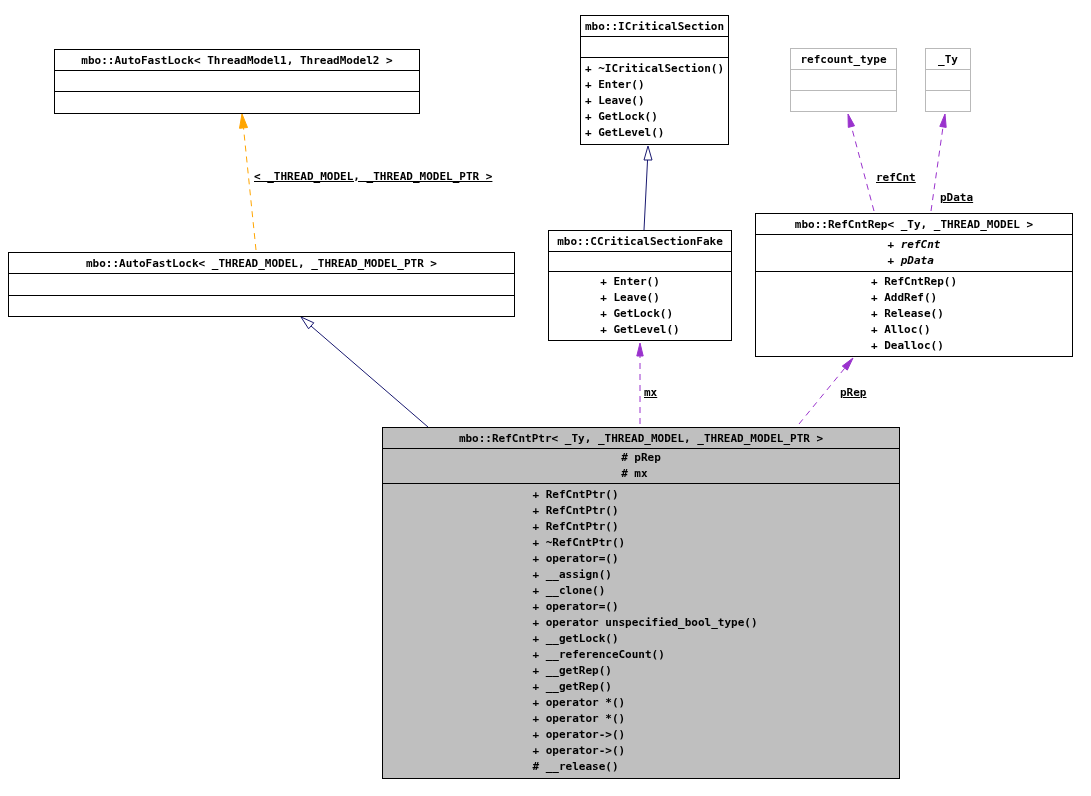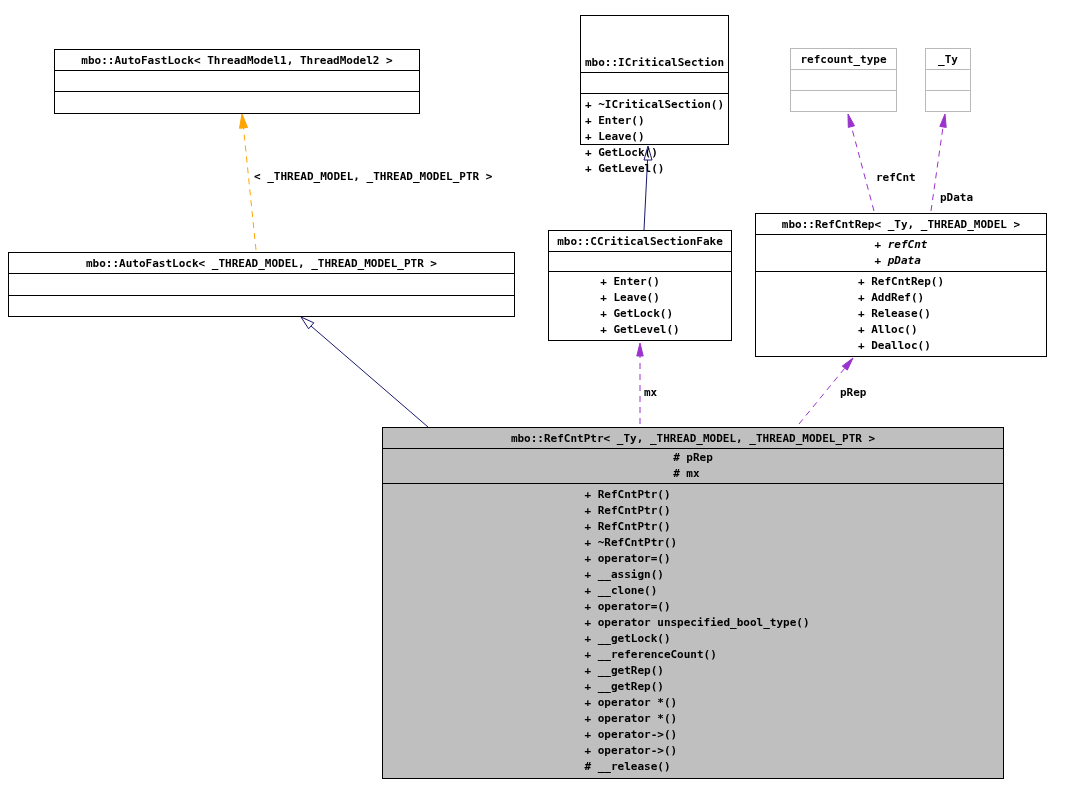--- a/index.html
+++ b/index.html
@@ -47,20 +47,21 @@
     text-align: left;
   }
   .mline {
     line-height: 16px;
     white-space: pre;
   }
   .edge-label {
     position: absolute;
     white-space: pre;
     line-height: 13px;
+    text-decoration: underline;
   }
 </style>
 </head>
 <body>
 
 <div id="canvas">
 
   <svg class="edges">
 
     <g>
@@ -99,21 +100,21 @@
     </g>
   </svg>
 
   <div class="uml-box" style="left:54px; top:49px; width:366px; height:65px;">
     <div class="comp title" style="height:21px;text-align:right;">mbo::AutoFastLock&lt; ThreadModel1, ThreadModel2 &gt;</div>
     <div class="comp" style="height:21px;"></div>
     <div class="comp last" style="height:20px;"></div>
   </div>
 
   <div class="uml-box" style="left:580px; top:15px; width:149px; height:130px;">
-    <div class="comp title" style="height:21px;margin-top:36px;">mbo::ICriticalSection</div>
+    <div class="comp title" style="height:21px;">mbo::ICriticalSection</div>
     <div class="comp" style="height:21px;"></div>
     <div class="comp last" style="height:85px; padding-top:3px;">
       <div class="blk">
           <div class="mline">+ ~ICriticalSection()</div>
           <div class="mline">+ Enter()</div>
           <div class="mline">+ Leave()</div>
           <div class="mline">+ GetLock()</div>
           <div class="mline">+ GetLevel()</div>
         </div>
     </div>
@@ -143,40 +144,40 @@
     <div class="comp last" style="height:68px; padding-top:2px;">
       <div class="blk">
           <div class="mline">+ Enter()</div>
           <div class="mline">+ Leave()</div>
           <div class="mline">+ GetLock()</div>
           <div class="mline">+ GetLevel()</div>
         </div>
     </div>
   </div>
 
-  <div class="uml-box" style="left:755px; top:213px; width:292px; height:144px;">
+  <div class="uml-box" style="left:755px; top:213px; width:318px; height:144px;">
     <div class="comp title" style="height:21px;">mbo::RefCntRep&lt; _Ty, _THREAD_MODEL &gt;</div>
     <div class="comp" style="height:37px; padding-top:2px;font-style:italic;">
       <div class="blk">
           <div class="mline">+ refCnt</div>
           <div class="mline">+ pData</div>
         </div>
     </div>
     <div class="comp last" style="height:84px; padding-top:2px;">
       <div class="blk">
           <div class="mline">+ RefCntRep()</div>
           <div class="mline">+ AddRef()</div>
           <div class="mline">+ Release()</div>
           <div class="mline">+ Alloc()</div>
           <div class="mline">+ Dealloc()</div>
         </div>
     </div>
   </div>
 
-  <div class="uml-box focus" style="left:382px; top:427px; width:622px; height:352px;">
+  <div class="uml-box focus" style="left:382px; top:427px; width:518px; height:352px;">
     <div class="comp title" style="height:21px;">mbo::RefCntPtr&lt; _Ty, _THREAD_MODEL, _THREAD_MODEL_PTR &gt;</div>
     <div class="comp" style="height:35px; padding-top:1px;">
       <div class="blk">
           <div class="mline"># pRep</div>
           <div class="mline"># mx</div>
         </div>
     </div>
     <div class="comp last" style="height:294px; padding-top:3px;padding-left:8px;">
       <div class="blk">
           <div class="mline">+ RefCntPtr()</div>

